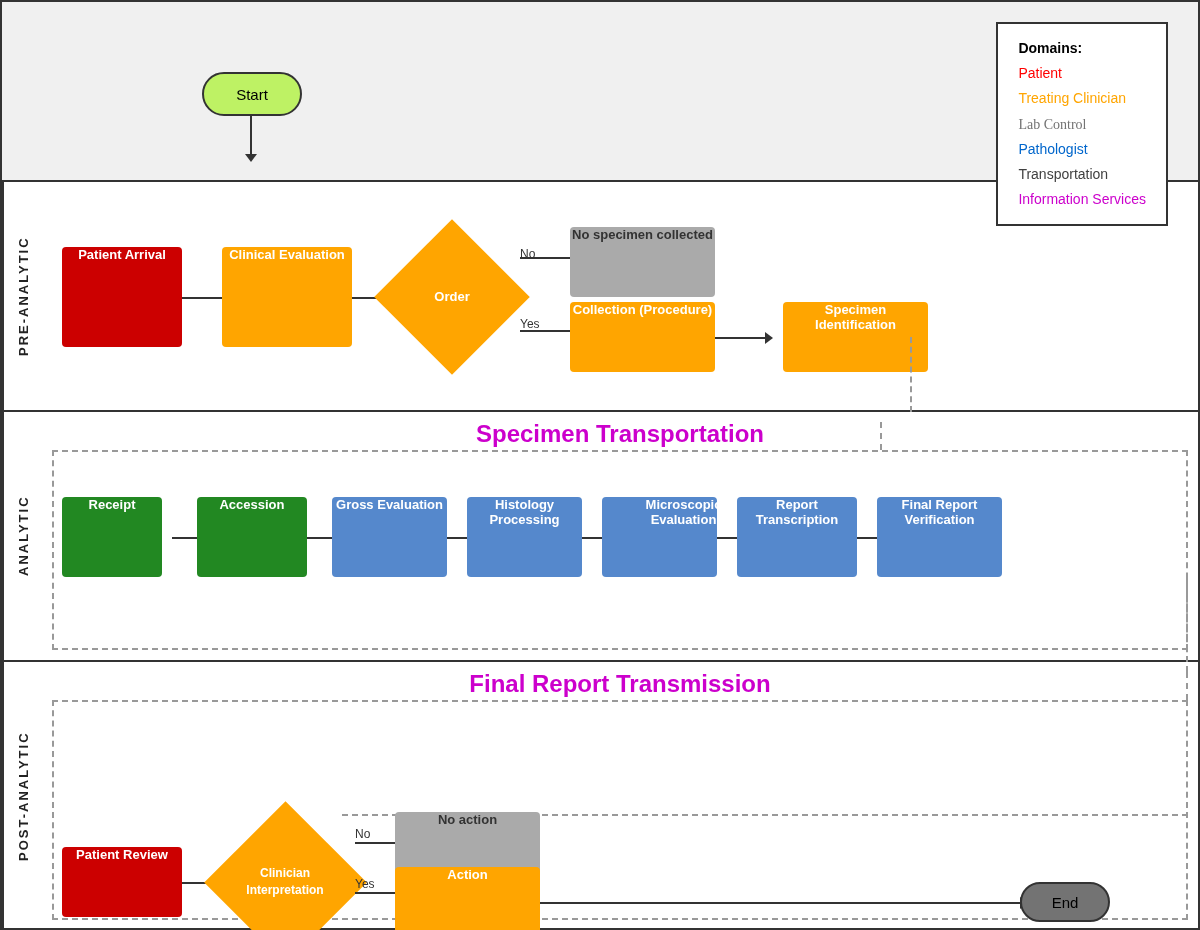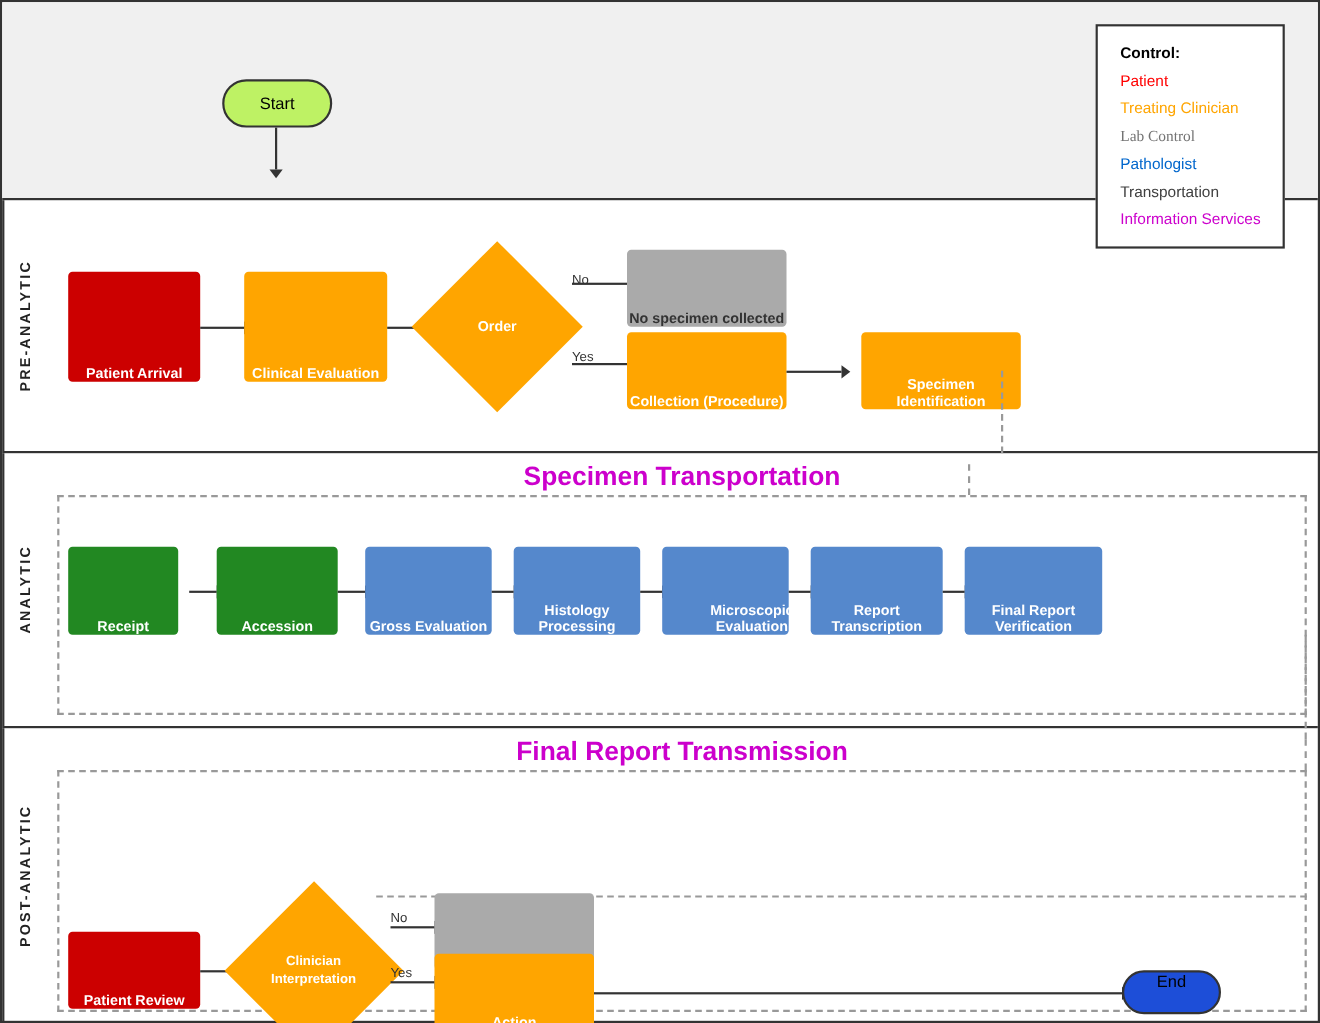--- a/index.html
+++ b/index.html
@@ -105,21 +105,21 @@
     }
 
     .pre-analytic-row { height: 230px; }
     .analytic-row { height: 250px; }
     .post-analytic-row { height: 268px; }
 
     
     .rect {
       position: absolute;
       display: flex;
-      align-items: flex-end;
+      align-items: flex-start;
       justify-content: center;
       text-align: center;
       font-size: 13px;
       font-weight: 600;
       color: white;
       border-radius: 4px;
     }
     .diamond-wrap {
       position: absolute;
       display: flex;
@@ -178,41 +178,42 @@
     }
 
     
     .end-oval {
       position: absolute;
       width: 90px;
       height: 40px;
       border: 2px solid #333;
       border-radius: 50px;
       display: flex;
-      justify-content: center;
-      background: #1d4ed8;
+      align-items: center;
+      justify-content: center;
+      background: #737373;
       font-size: 15px;
       font-weight: 500;
     }
   </style>
 </head>
 <body>
 
 <div class="diagram-container">
 
   <div class="legend-section">
 
     <div class="start-oval">
       <span>Start</span>
     </div>
 
     <div class="start-arrow"></div>
 
     <div class="legend-box">
-      <div class="legend-title">Control:</div>
+      <div class="legend-title">Domains:</div>
       <div class="legend-patient"><span>Patient</span></div>
       <div class="legend-clinician"><span>Treating Clinician</span></div>
       <div class="legend-lab"><span>Lab Control</span></div>
       <div class="legend-pathologist"><span>Pathologist</span></div>
       <div style="color:#404040;"><span>Transportation</span></div>
       <div style="color:#cc00cc;"><span>Information Services</span></div>
     </div>
   </div>
 
   <div class="section-row pre-analytic-row">

